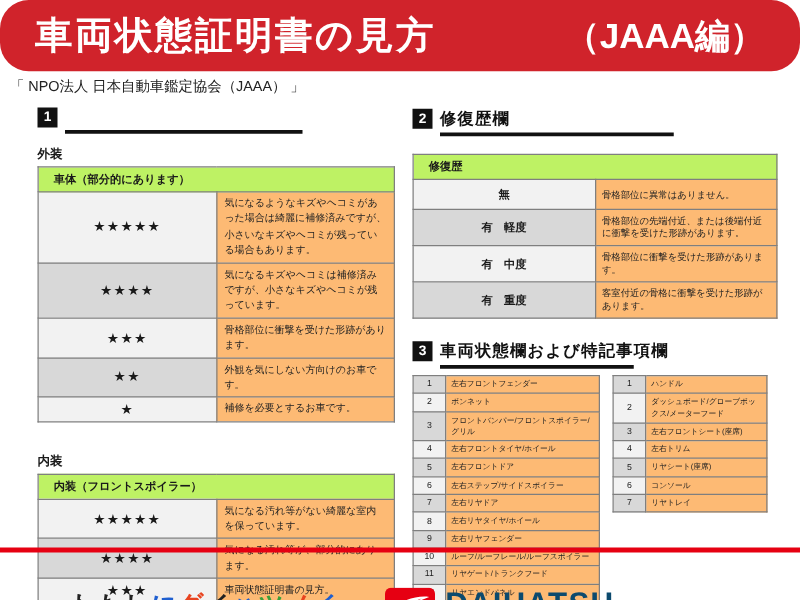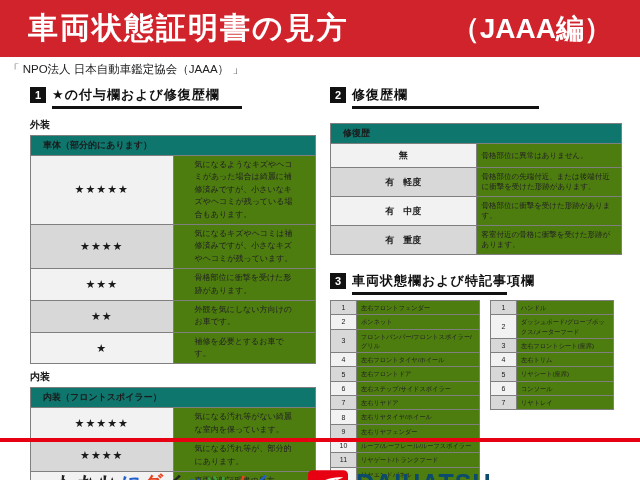--- a/index.html
+++ b/index.html
@@ -4,21 +4,21 @@
 <style>
   html,body{margin:0;padding:0;}
   body{
     width:640px;height:480px;position:relative;overflow:hidden;background:#ffffff;
     font-family:"Liberation Sans","DejaVu Sans",sans-serif;color:#1a1a1a;
   }
   
   .banner{
     position:absolute;left:0;top:0;width:640px;height:57px;background:#d0232b;
     display:flex;align-items:center;justify-content:space-between;
-    padding:0 28px;box-sizing:border-box;
+    padding:0 28px;box-sizing:border-box;border-radius:23px;
   }
   .banner-title{color:#fff;font-weight:bold;font-size:30px;letter-spacing:2px;white-space:nowrap;}
   .banner-edition{color:#fff;font-weight:bold;font-size:28px;white-space:nowrap;margin-left:47px;}
   .subtitle{position:absolute;left:8px;top:62px;font-size:11.5px;font-weight:normal;color:#222;}
 
   
   .col-l{position:absolute;left:30px;top:86px;width:286px;}
   .col-r{position:absolute;left:330px;top:86px;width:292px;}
 
   
@@ -26,31 +26,31 @@
   .sec-num{width:16px;height:16px;background:#111;color:#fff;font-size:11px;font-weight:bold;
            display:flex;align-items:center;justify-content:center;flex:0 0 16px;}
   .sec-title{font-size:13px;font-weight:bold;color:#111;letter-spacing:1px;white-space:nowrap;}
   .sec-line{height:3px;background:#111;margin-left:22px;margin-top:2px;}
 
   .group-label{font-size:10px;font-weight:bold;margin:9px 0 3px 0;}
 
   
   table{border-collapse:collapse;width:100%;table-layout:fixed;}
   th,td{border:1px solid #7f7f7f;box-sizing:border-box;}
-  th{background:#0f766e;font-size:9px;font-weight:bold;text-align:left;padding:3px 4px 3px 12px;}
-  td.val{background:#4d7c0f;}
+  th{background:#bef264;font-size:9px;font-weight:bold;text-align:left;padding:3px 4px 3px 12px;}
+  td.val{background:#fdba74;}
 
   
   .rate tbody tr:nth-child(odd) td.key,
   .repair tbody tr:nth-child(odd) td.key{background:#f2f2f2;}
   .rate tbody tr:nth-child(even) td.key,
   .repair tbody tr:nth-child(even) td.key{background:#d8d8d8;}
 
   .rate td.key{width:82px;text-align:center;font-size:11px;letter-spacing:1px;padding:2px;}
-  .rate td.val{font-size:8px;padding:3px 21px;line-height:1.55;color:#222;}
+  .rate td.val{font-size:8px;padding:3px 6px;line-height:1.55;color:#222;}
 
   .repair td.key{width:58px;text-align:center;font-size:9px;font-weight:bold;padding:5px 2px;}
   .repair td.val{font-size:7.5px;padding:4px 5px;color:#222;}
 
   
   .parts tbody tr:nth-child(odd) td.key{background:#d8d8d8;}
   .parts tbody tr:nth-child(even) td.key{background:#f2f2f2;}
   .parts td.key{width:26px;text-align:center;font-size:7px;padding:2px 1px;}
   .parts td.val{font-size:6.2px;padding:2px 4px;line-height:1.5;color:#222;}
 
@@ -75,21 +75,20 @@
 <div class="banner">
   <span class="banner-title">車両状態証明書の見方</span>
   <span class="banner-edition">（JAAA編）</span>
 </div>
 <div class="subtitle">「 NPO法人 日本自動車鑑定協会（JAAA） 」</div>
 
 <div class="col-l">
   <div>
     <div class="sec-head">
       <span class="sec-num">1</span>
-      <span class="sec-title">★の付与欄および修復歴欄</span>
     </div>
     <div class="sec-line" style="width:190px"></div>
   </div>
 
   <div class="group-label">外装</div>
   <table class="rate">
     <thead>
       <tr>
           <th colspan="2">車体（部分的にあります）</th>
         </tr>
@@ -111,21 +110,21 @@
           <td class="key">★★</td>
           <td class="val">外観を気にしない方向けのお車です。</td>
         </tr>
         <tr>
           <td class="key">★</td>
           <td class="val">補修を必要とするお車です。</td>
         </tr>
       </tbody>
   </table>
 
-  <div class="group-label" style="margin-top:6px">内装</div>
+  <div class="group-label" style="margin-top:24px">内装</div>
   <table class="rate">
     <thead>
       <tr>
           <th colspan="2">内装（フロントスポイラー）</th>
         </tr>
     </thead>
     <tbody>
         <tr>
           <td class="key">★★★★★</td>
           <td class="val">気になる汚れ等がない綺麗な室内を保っています。</td>

